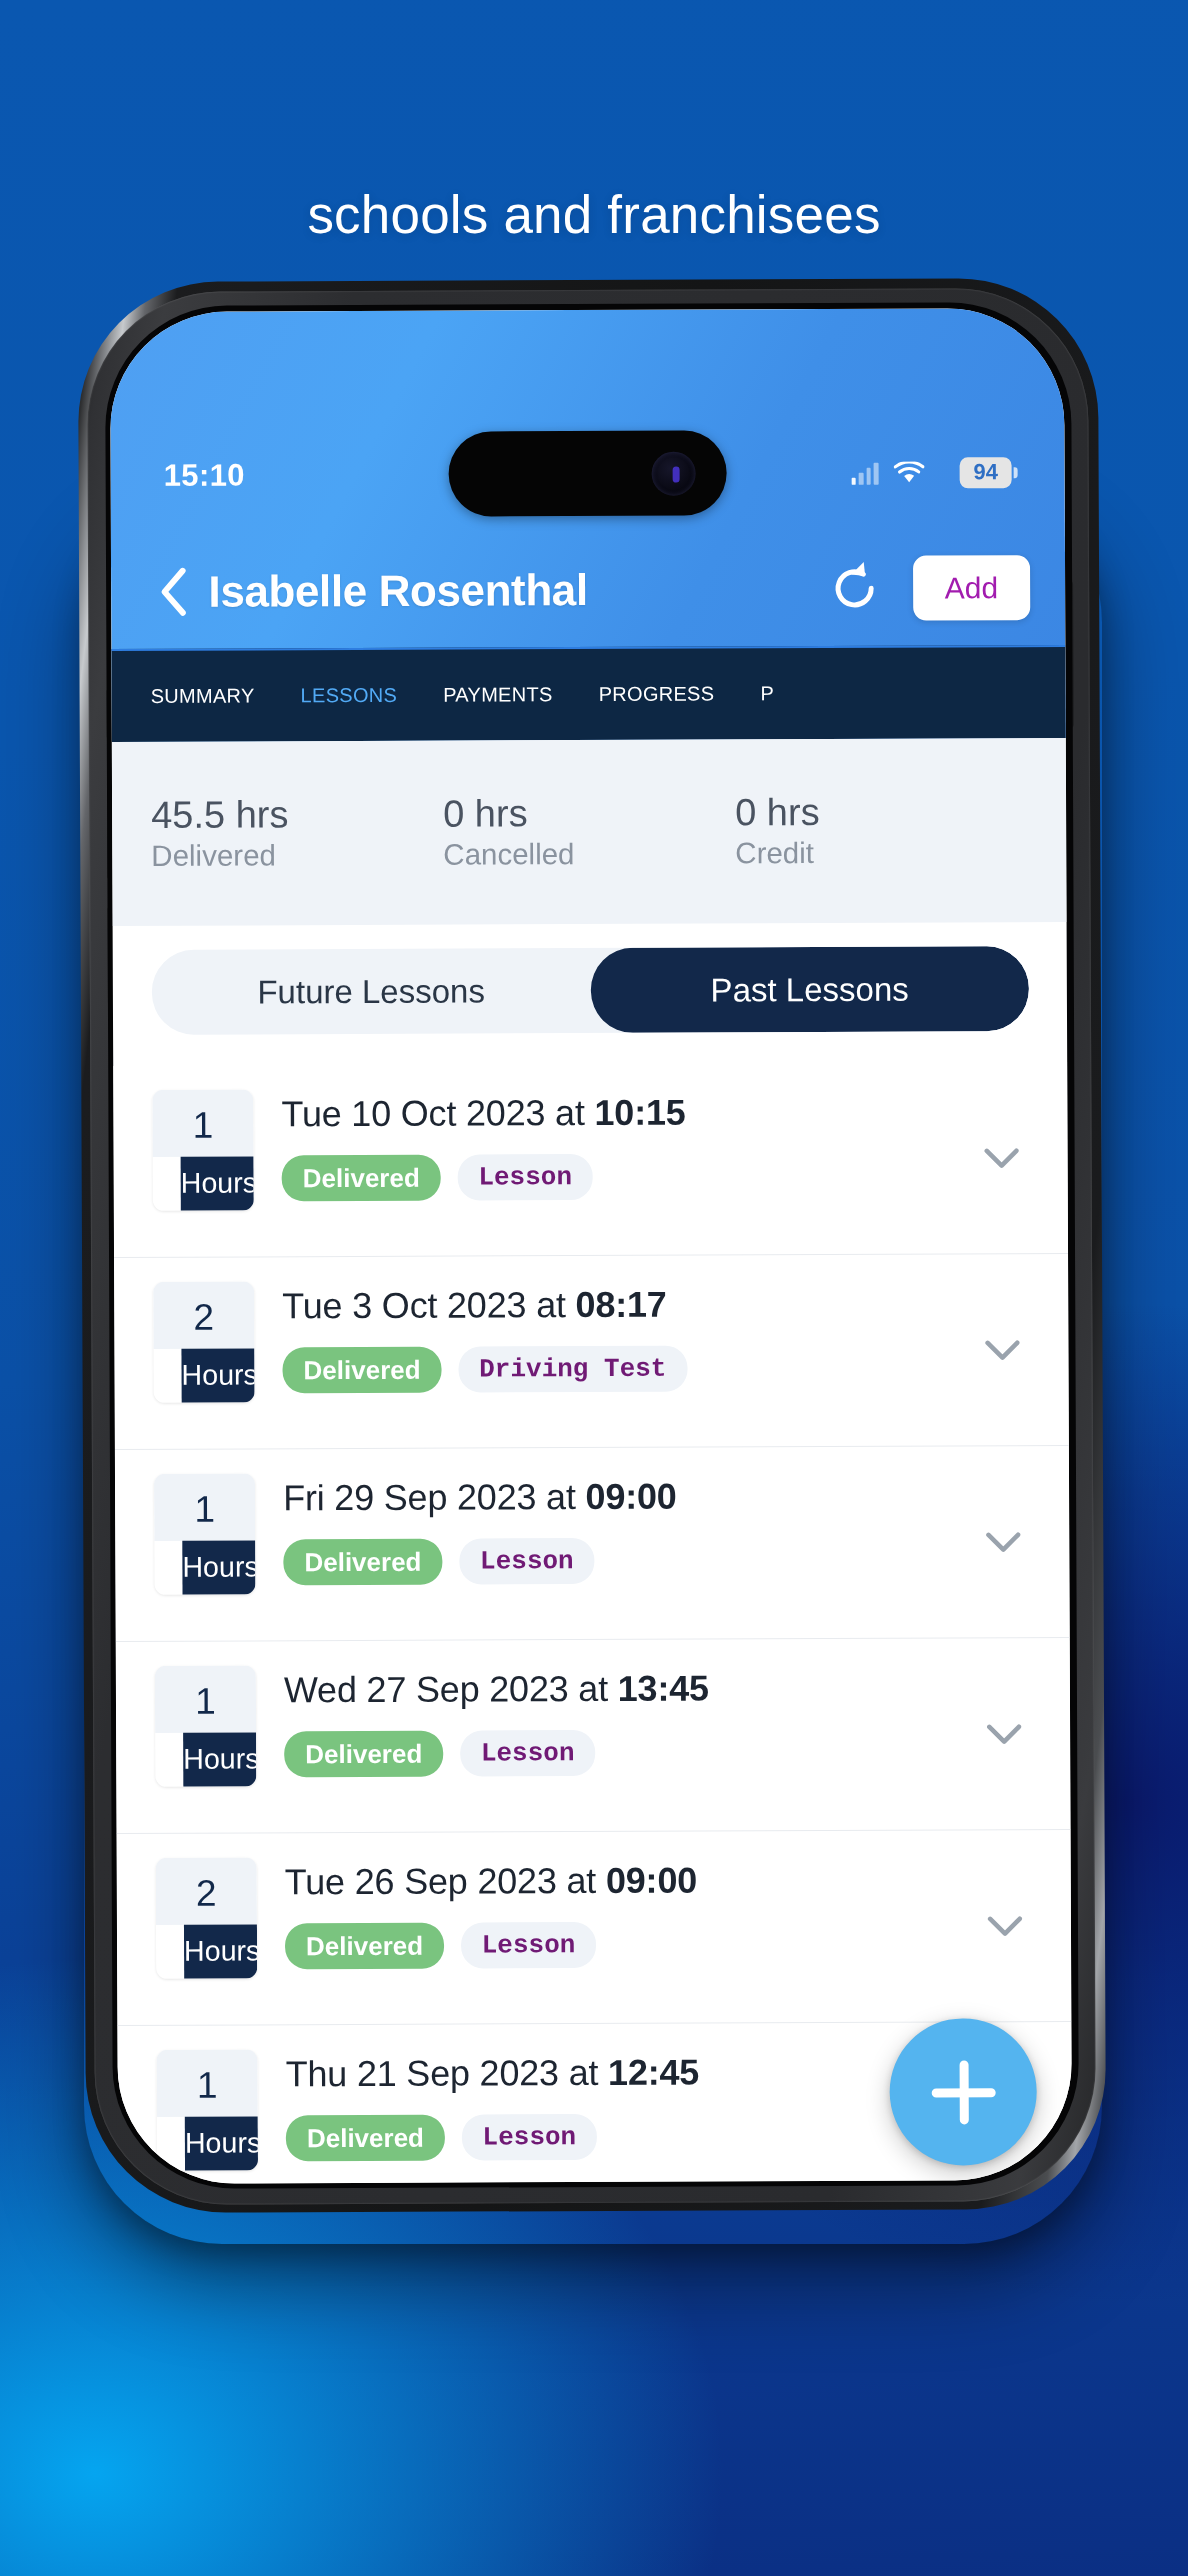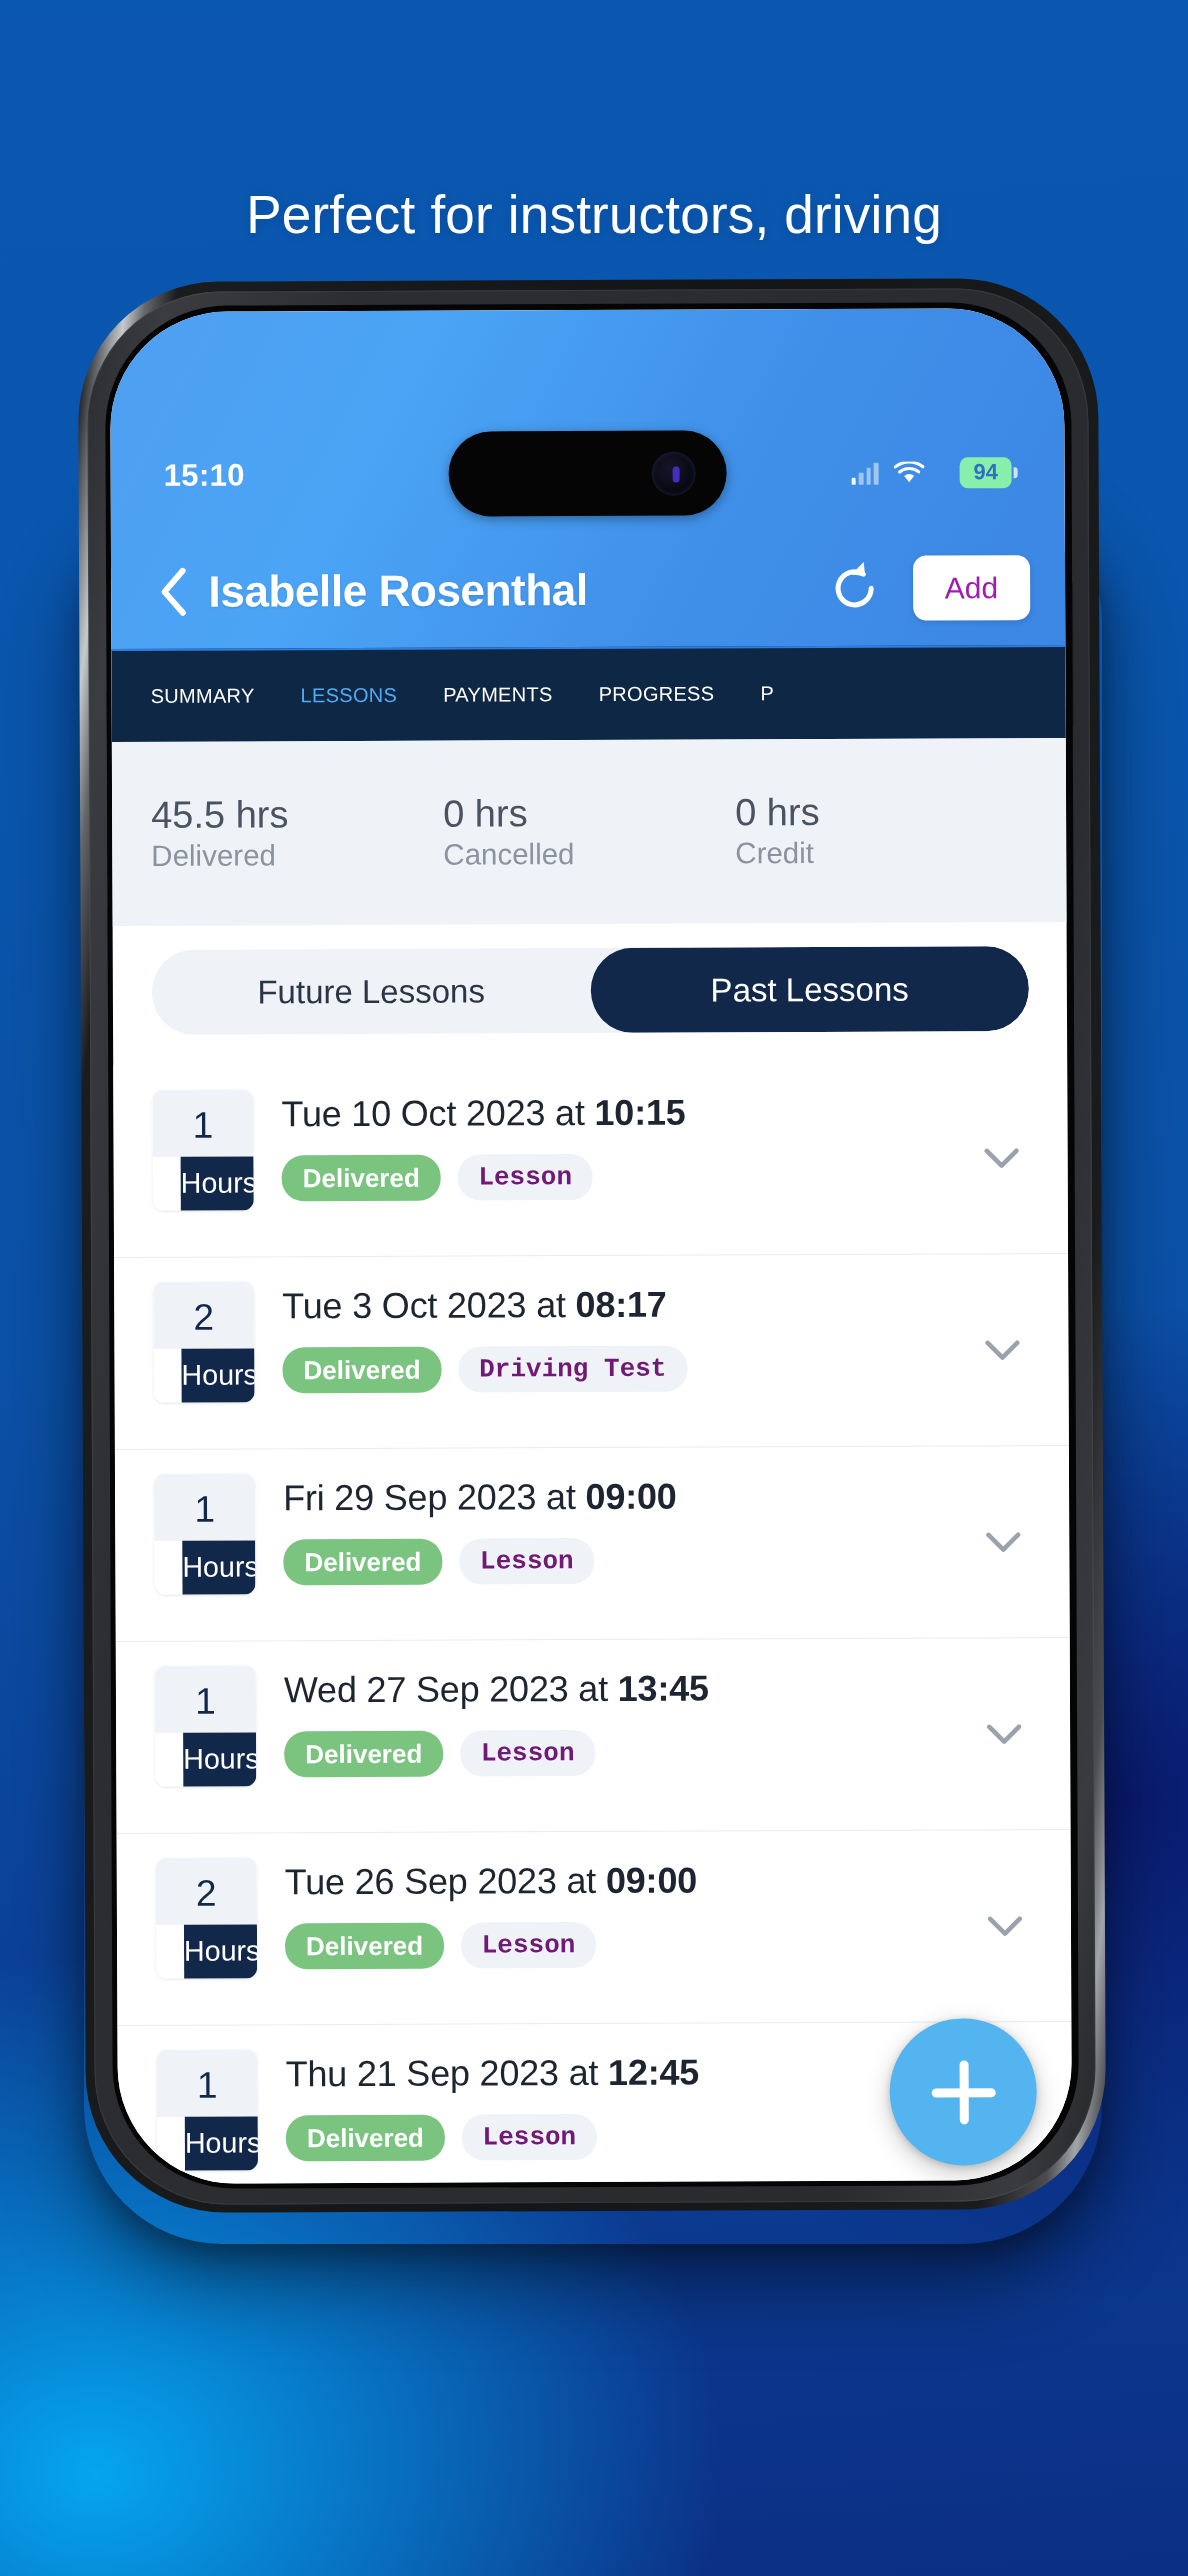--- a/index.html
+++ b/index.html
@@ -106,21 +106,21 @@
   .sb-right { display:flex; align-items:center; gap:15.7px; }
   .ic-signal { display:flex; align-items:flex-end; gap:2.8px; height:24px; }
   .ic-signal i { width:4.6px; background:#fff; border-radius:0.9px; display:block; }
   .ic-signal i:nth-child(1){height:7.4px;opacity:.95}
   .ic-signal i:nth-child(2){height:12px;opacity:.5}
   .ic-signal i:nth-child(3){height:16.6px;opacity:.5}
   .ic-signal i:nth-child(4){height:22px;opacity:.5}
   .ic-wifi { width:31px; height:24px; position:relative; }
   .ic-wifi svg { position:absolute; left:0; top:0.9px; }
   .ic-batt {
-    min-width:52px; height:31px; background:#86efac; border-radius:8.3px;
+    min-width:52px; height:31px; background:#e5e5e5; border-radius:8.3px;
     color:#2f6fc4; font-size:22px; font-weight:700;
     display:flex; align-items:center; justify-content:center; padding:0 6.4px;
     position:relative;
     margin-left:19px;
   }
   .ic-batt:after {
     content:""; position:absolute; right:-6.4px; top:10px; width:4.6px; height:11px;
     background:rgba(255,255,255,0.75); border-radius:0 2.8px 2.8px 0;
   }
   
@@ -253,21 +253,20 @@
   .fab .plus:before { left:0; top:28px; width:64px; height:9.2px; }
   .fab .plus:after { top:0; left:28px; height:64px; width:9.2px; }
 </style>
 </head>
 <body>
 
 <div id="bg"></div>
 <div id="bg-vignette"></div>
 
 <div id="headline">
-  <span class="ln">Perfect for instructors, driving</span>
   <span class="ln">schools and franchisees</span>
 </div>
 
 <div id="device">
   <div class="dev-shadow"></div>
   <div class="dev-band"></div>
   <div class="dev-body">
     <div class="btn-vol" style="top:396px;height:52px;"></div>
     <div class="btn-vol" style="top:488px;height:100px;"></div>
     <div class="btn-vol" style="top:614px;height:100px;"></div>

